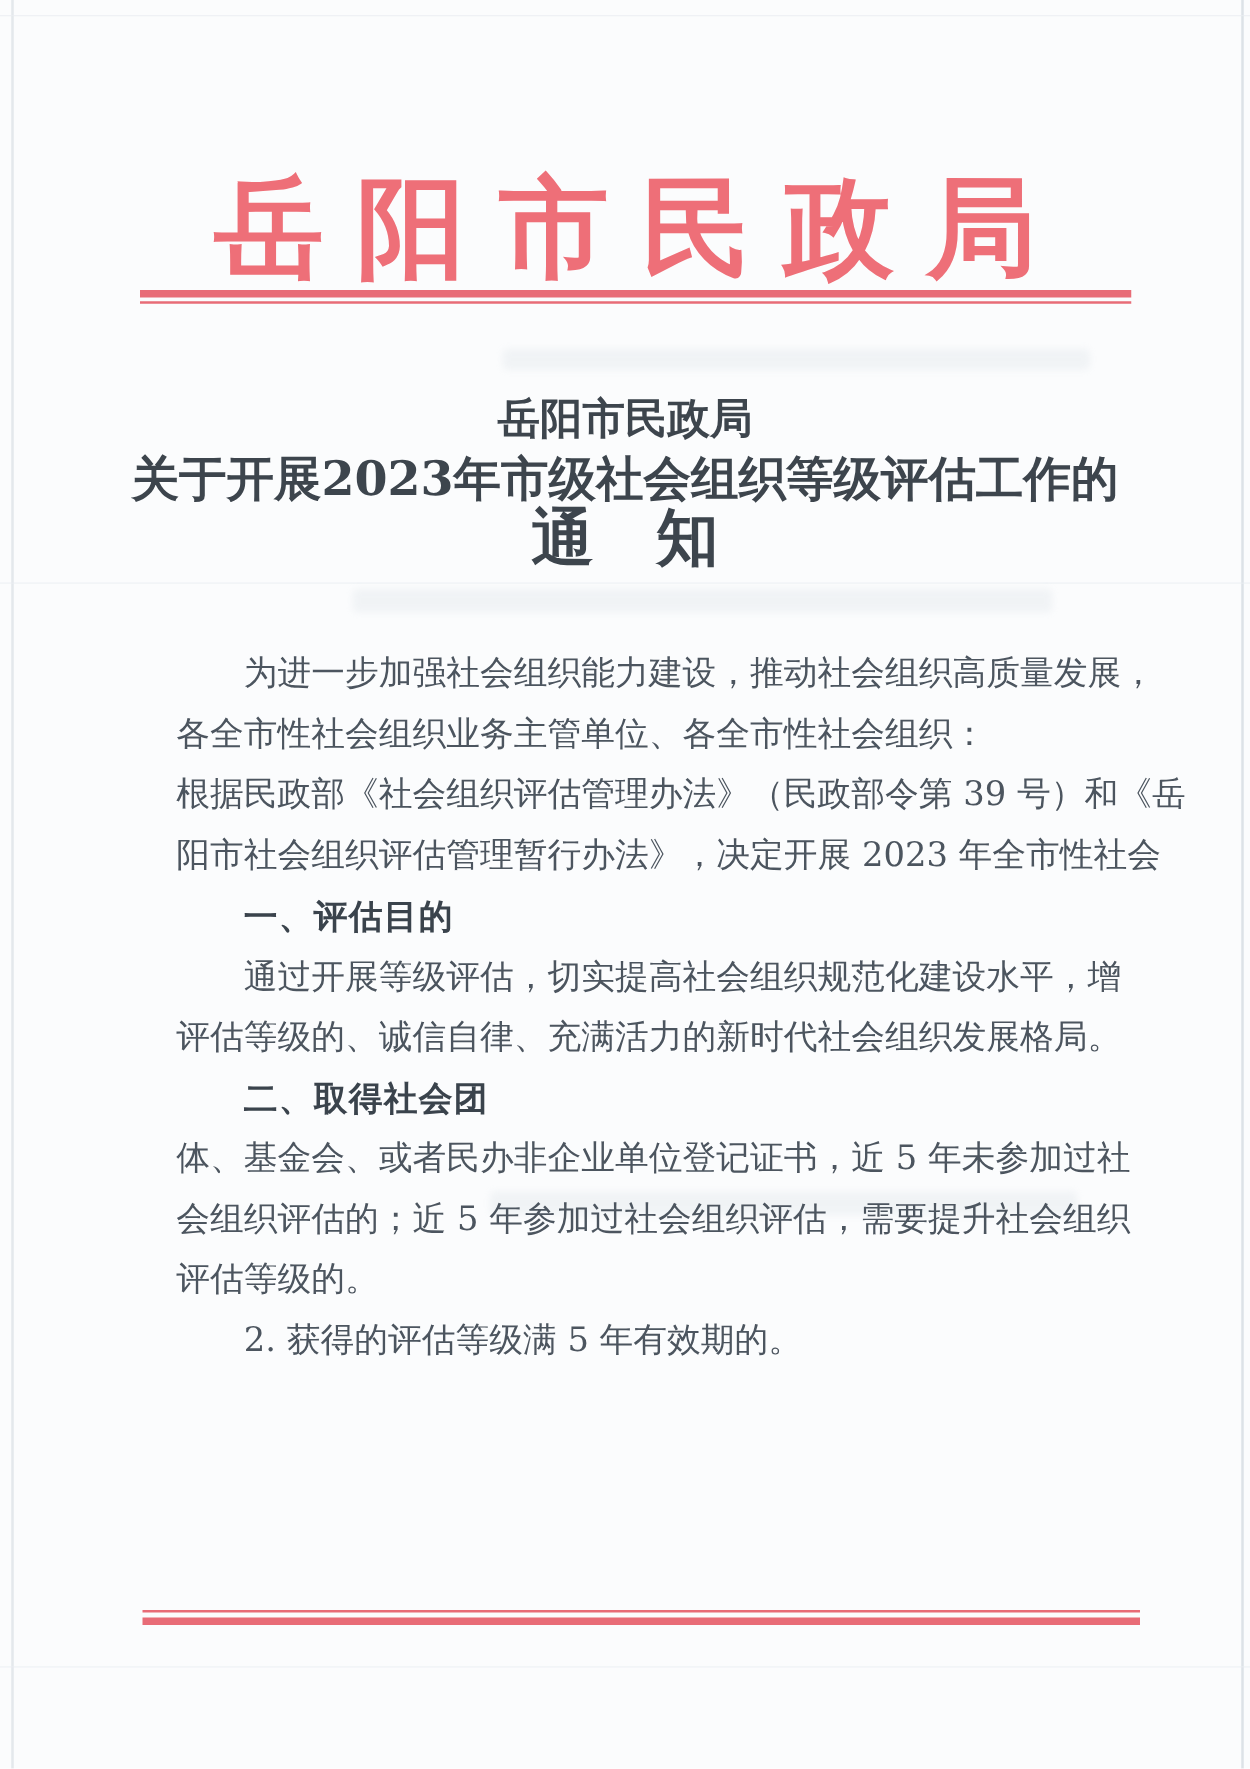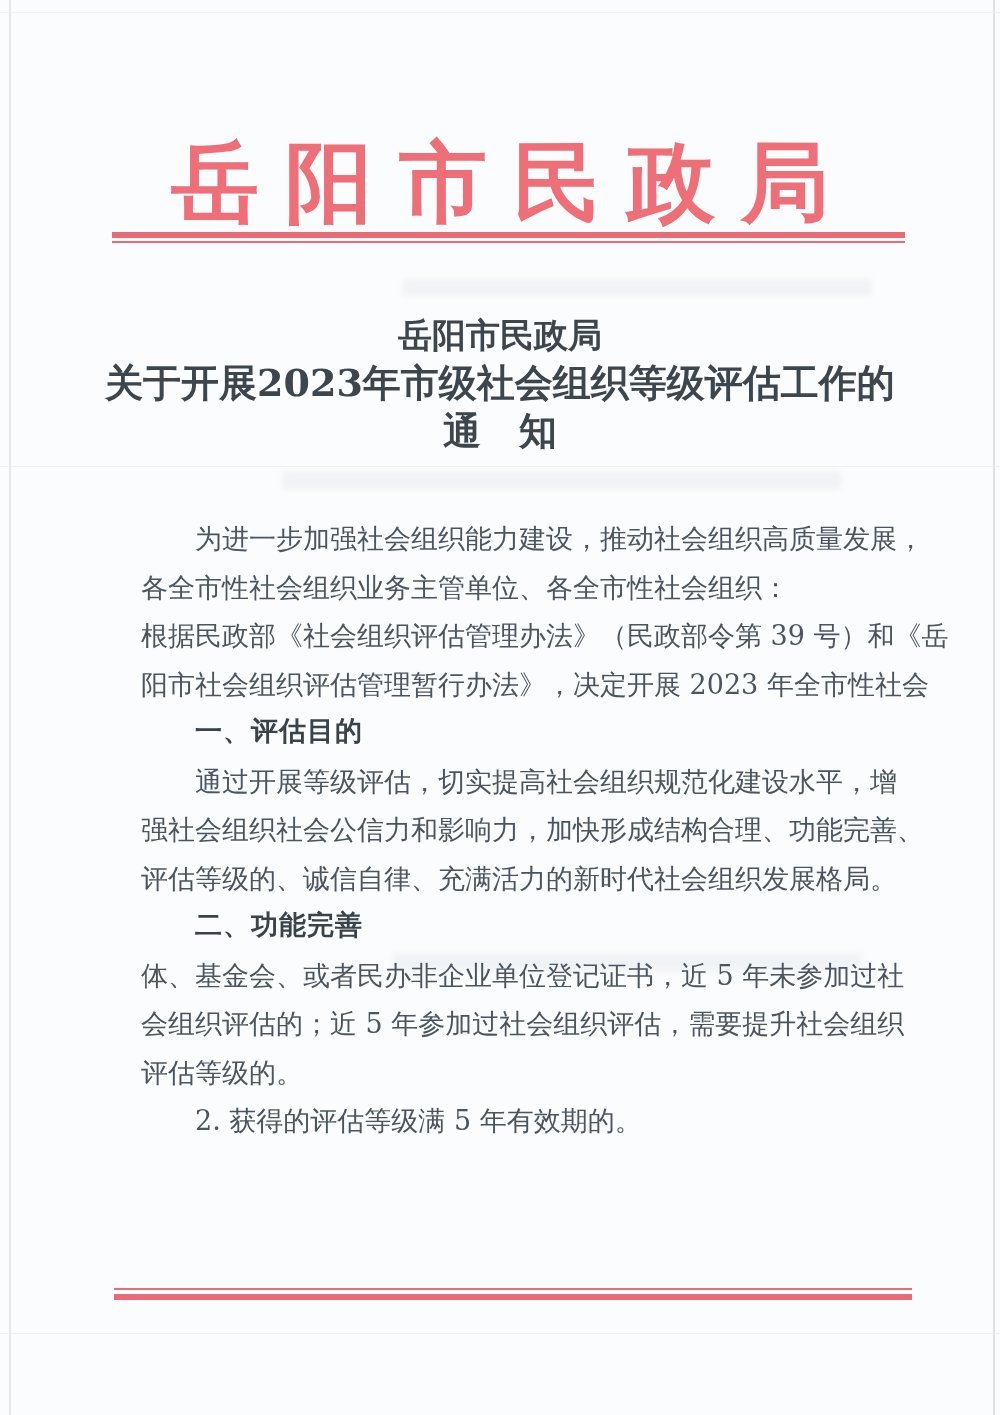--- a/index.html
+++ b/index.html
@@ -47,33 +47,33 @@
   .doc-title {
     position: absolute; top: 312px; left: 0; width: 100%;
     text-align: center;
     font-family: "DejaVu Serif", "Liberation Serif", serif;
     font-weight: bold;
     color: #3d454d;
     white-space: nowrap;
   }
   .doc-title .t1 { font-size: 34px; line-height: 47px; }
   .doc-title .t2 { font-size: 38px; line-height: 47px; }
-  .doc-title .t3 { font-size: 38px; line-height: 49px; }
+  .doc-title .t3 { font-size: 50px; line-height: 49px; font-family: Liberation Serif, serif; }
 
   
   .body-text {
     position: absolute; top: 515px; left: 141px; width: 764px;
     font-size: 27px; line-height: 48.5px;
     color: #4c555f;
     font-family: "DejaVu Serif", "Liberation Serif", serif;
   }
   .line { height: 48.5px; white-space: nowrap; }
   .line.indent { padding-left: 54px; }
   .line.heading {
-    font-family: Liberation Mono, monospace;
+    font-family: Liberation Serif, serif;
     font-weight: bold;
     color: #3a434c;
     letter-spacing: 1px;
   }
 </style>
 </head>
 <body>
 
 <div class="page">
 
@@ -99,23 +99,22 @@
     <div class="t3">通　知</div>
   </div>
 
   <div class="body-text">
     <div class="line indent">为进一步加强社会组织能力建设，推动社会组织高质量发展，</div>
     <div class="line">各全市性社会组织业务主管单位、各全市性社会组织：</div>
     <div class="line">根据民政部《社会组织评估管理办法》（民政部令第 39 号）和《岳</div>
     <div class="line">阳市社会组织评估管理暂行办法》，决定开展 2023 年全市性社会</div>
     <div class="line indent heading">一、评估目的</div>
     <div class="line indent">通过开展等级评估，切实提高社会组织规范化建设水平，增</div>
-    <div class="line">强社会组织社会公信力和影响力，加快形成结构合理、功能完善、</div>
     <div class="line">评估等级的、诚信自律、充满活力的新时代社会组织发展格局。</div>
-    <div class="line indent heading">二、功能完善</div>
+    <div class="line indent heading">二、取得社会团</div>
     <div class="line">体、基金会、或者民办非企业单位登记证书，近 5 年未参加过社</div>
     <div class="line">会组织评估的；近 5 年参加过社会组织评估，需要提升社会组织</div>
     <div class="line">评估等级的。</div>
     <div class="line indent">2. 获得的评估等级满 5 年有效期的。</div>
   </div>
 
   <div class="rule rule-bottom">
     <div class="bar thin"></div>
     <div class="bar thick"></div>
   </div>

